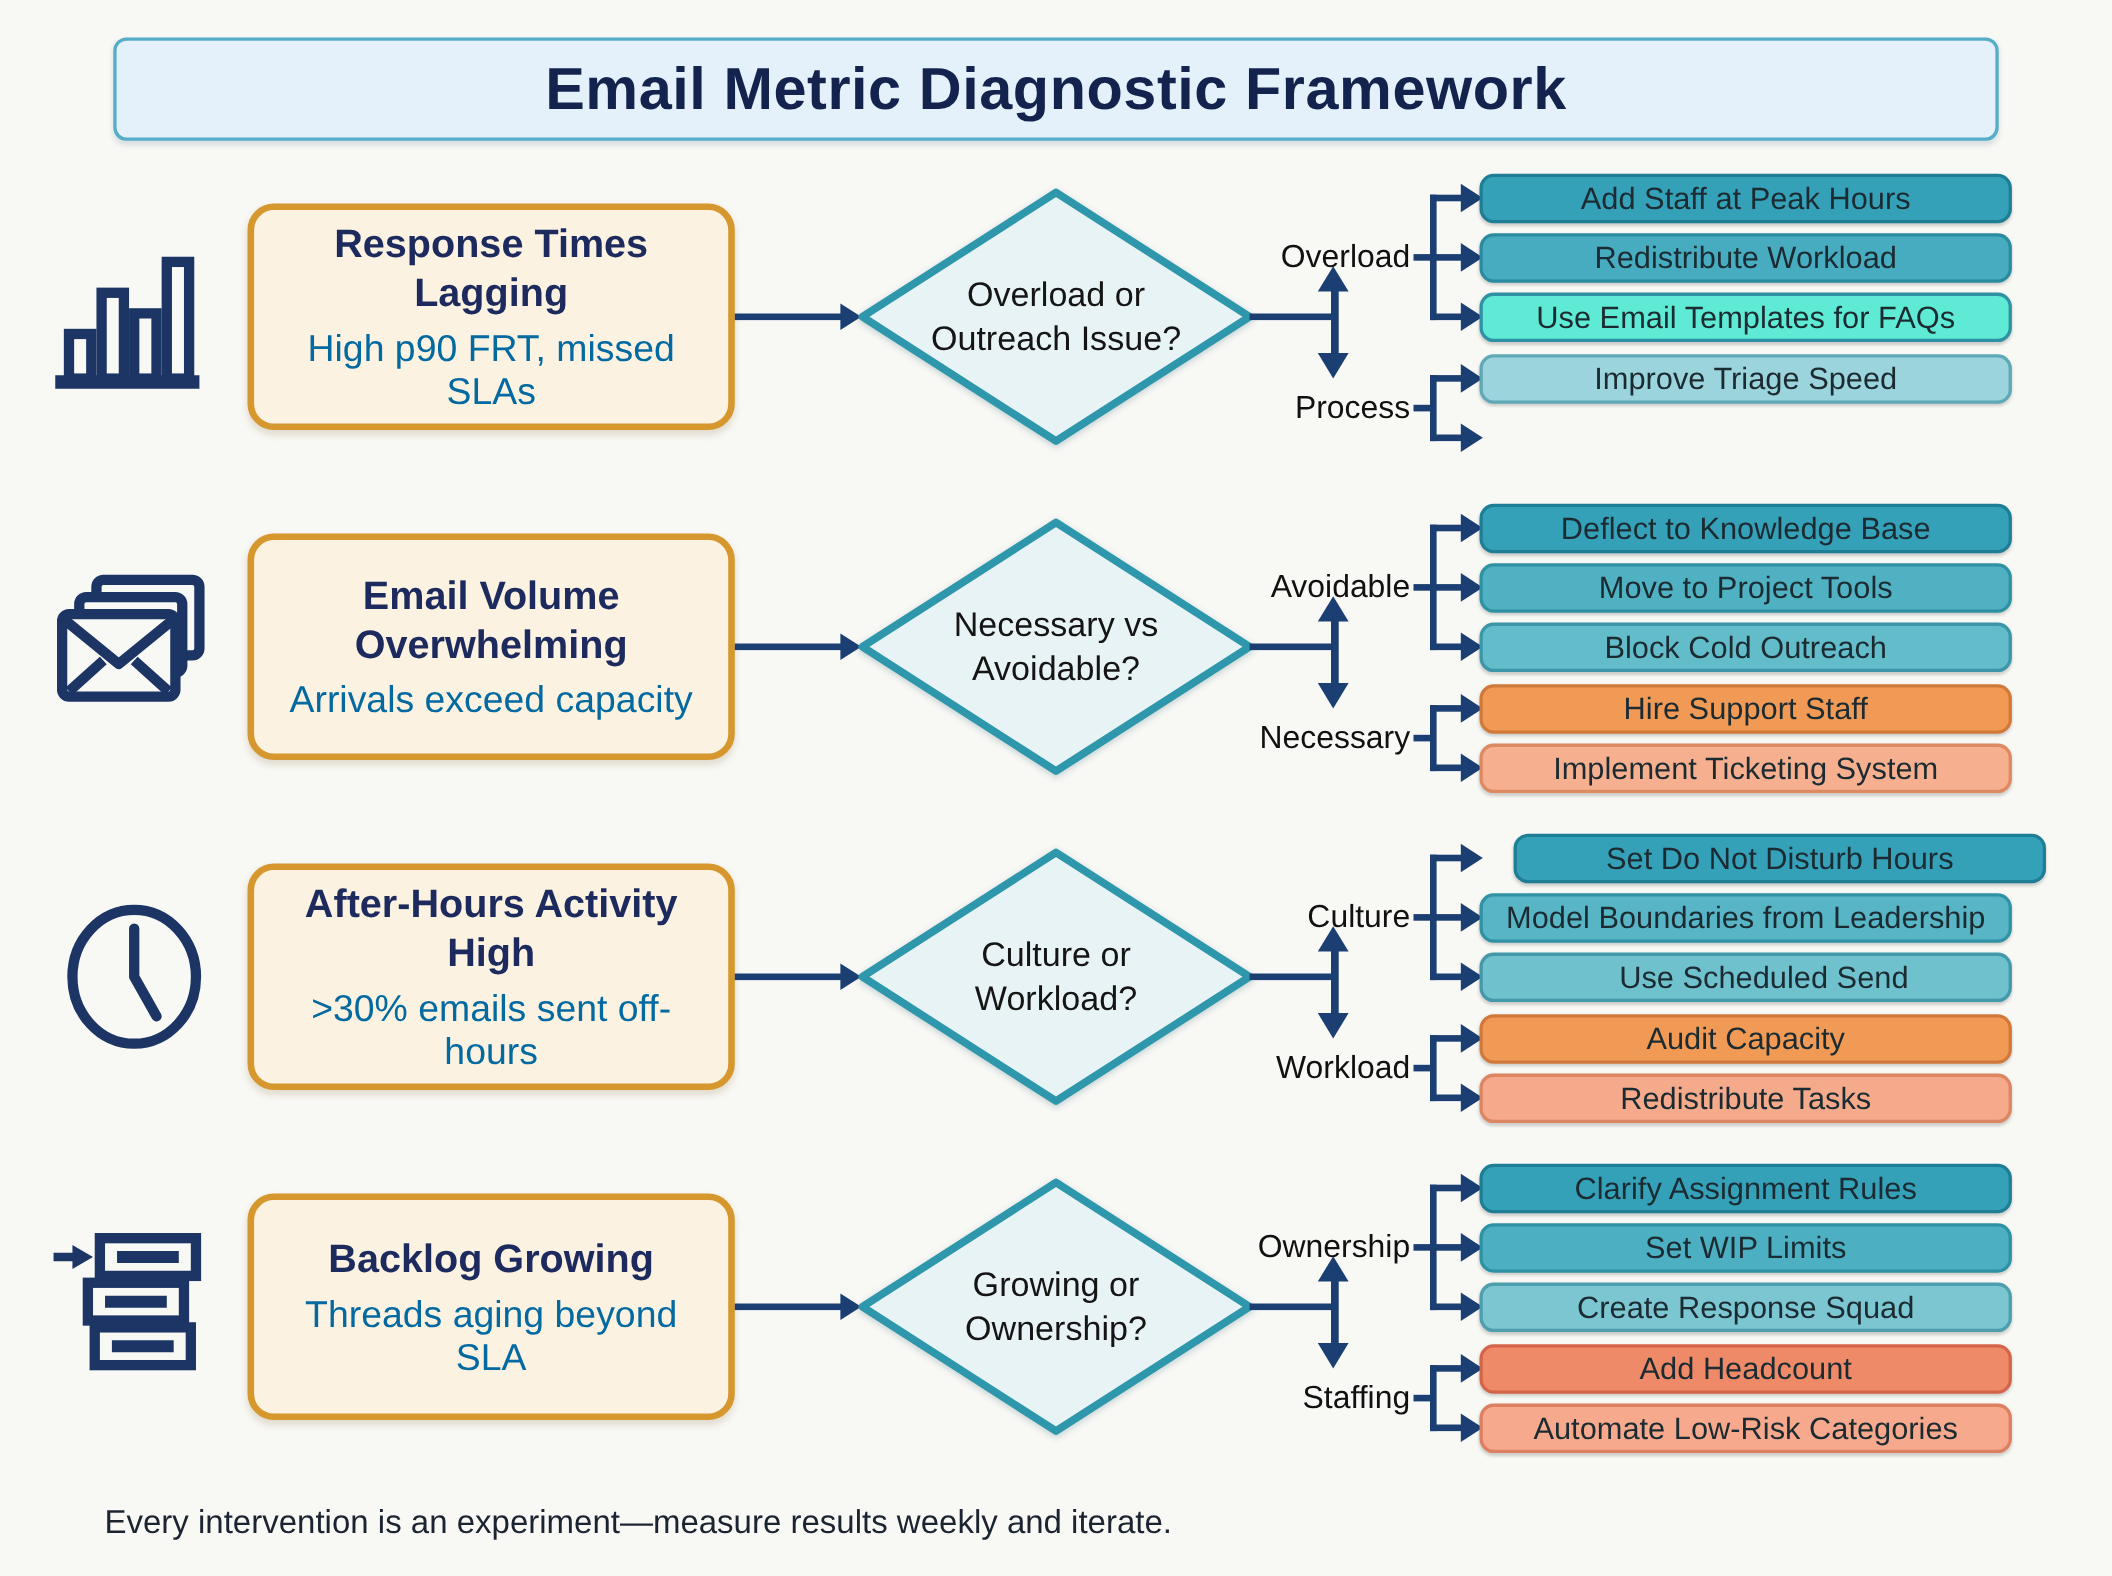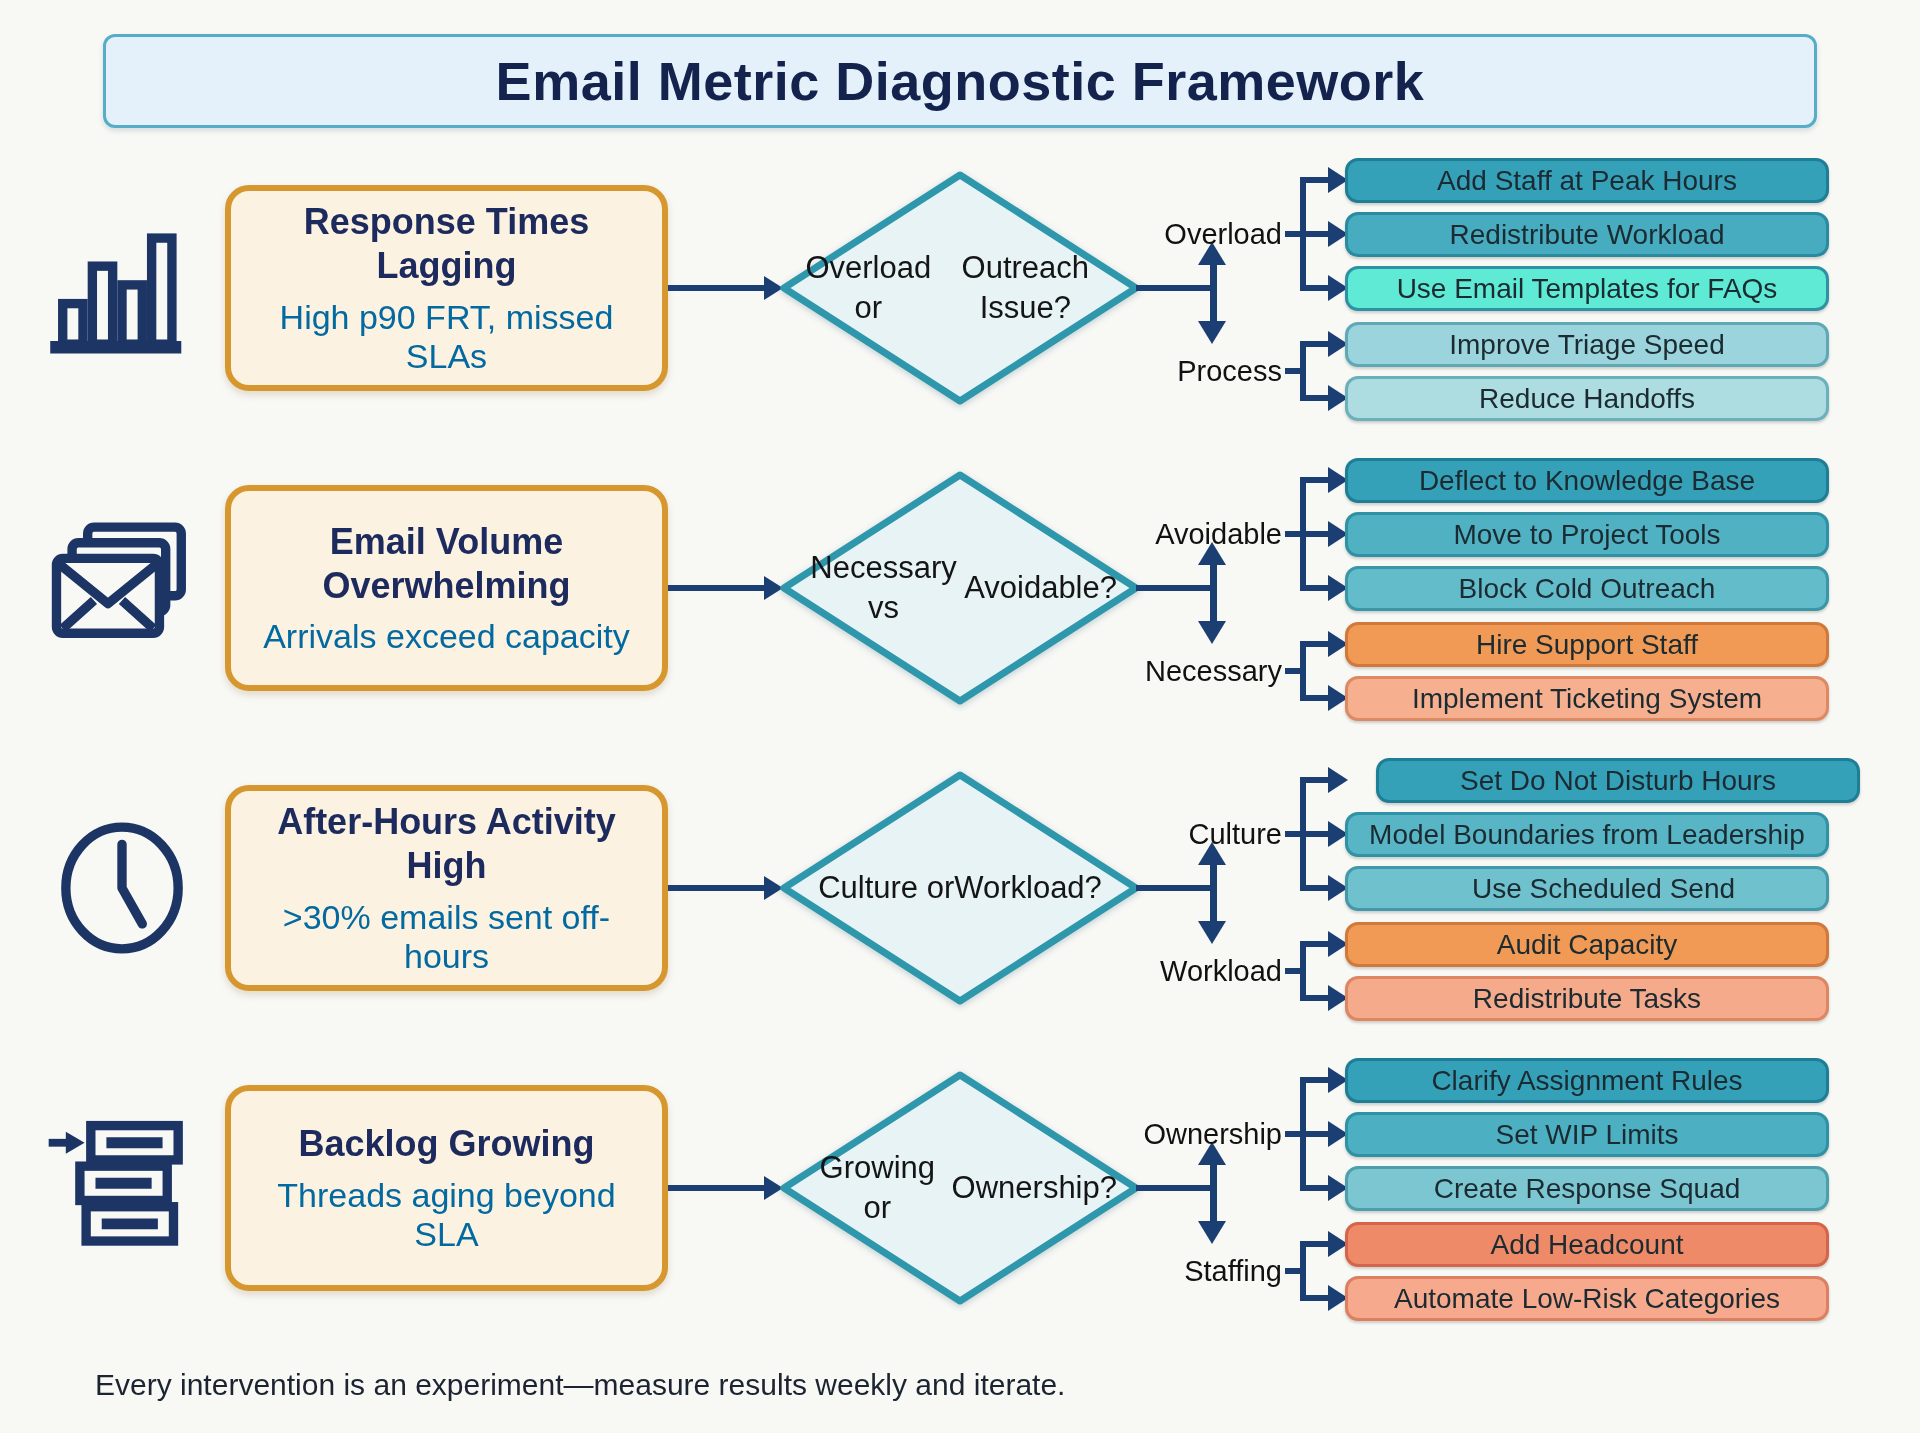--- a/index.html
+++ b/index.html
@@ -36,21 +36,21 @@
   .line-a{left:668px;top:147px;width:98px}
   .line-b{left:1136px;top:147px;width:77px}
   .arrow-right{position:absolute;width:0;height:0;
     border-top:12px solid transparent;border-bottom:12px solid transparent;
     border-left:19px solid var(--navy,#1c3f73)}
   .head-a{left:764px;top:138px}
   .diamond-svg{position:absolute;left:778px;top:32px;width:364px;height:236px;
     filter:drop-shadow(0 2px 3px rgba(30,90,105,.25))}
   .decision{
     position:absolute;left:803px;top:92px;width:314px;height:116px;
-    display:flex;flex-direction:row;align-items:center;justify-content:center;
+    display:flex;flex-direction:column;align-items:center;justify-content:center;
     text-align:center;font-size:31px;color:#151515;line-height:1.28;
   }
   .v-shaft{position:absolute;left:1210px;top:126px;width:7px;height:58px;background:var(--navy,#1c3f73)}
   .head-up{position:absolute;left:1198px;top:104px;width:0;height:0;
     border-left:14px solid transparent;border-right:14px solid transparent;
     border-bottom:23px solid var(--navy,#1c3f73)}
   .head-down{position:absolute;left:1198px;top:183px;width:0;height:0;
     border-left:14px solid transparent;border-right:14px solid transparent;
     border-top:23px solid var(--navy,#1c3f73)}
   .branch-label{position:absolute;left:1042px;width:240px;text-align:right;
@@ -136,23 +136,20 @@
         <span>Use Email Templates for FAQs</span>
       </div>
       <div class="bracket" style="top: 203px; height: 60px;"></div>
       <div class="stub" style="top: 203px;"></div>
       <div class="stub-head" style="top: 193px;"></div>
       <div class="action" style="top: 184px; background: rgb(155, 212, 220); border-color: rgb(95, 169, 182);">
         <span>Improve Triage Speed</span>
       </div>
       <div class="stub" style="top: 257px;"></div>
       <div class="stub-head" style="top: 247px;"></div>
-      <div class="action" style="top: 238px; background: rgb(173, 220, 225); border-color: rgb(107, 177, 188);">
-        <span>Reduce Handoffs</span>
-      </div>
     </div>
 
   <div class="row" style="top: 438px;">
     <div class="icon"><svg viewBox="0 0 100 100" fill="none" stroke="#1c3565" stroke-width="6" stroke-linejoin="round">
           <rect x="28" y="11" width="60" height="44" rx="4" fill="#f8f8f5"></rect>
           <rect x="18" y="21" width="60" height="44" rx="4" fill="#f8f8f5"></rect>
           <rect x="8" y="31" width="66" height="48" rx="4" fill="#f8f8f5"></rect>
           <path d="M9 34 L41 60 L73 34"></path>
           <path d="M12 76 L32 58 M70 76 L50 58"></path>
         </svg></div>

